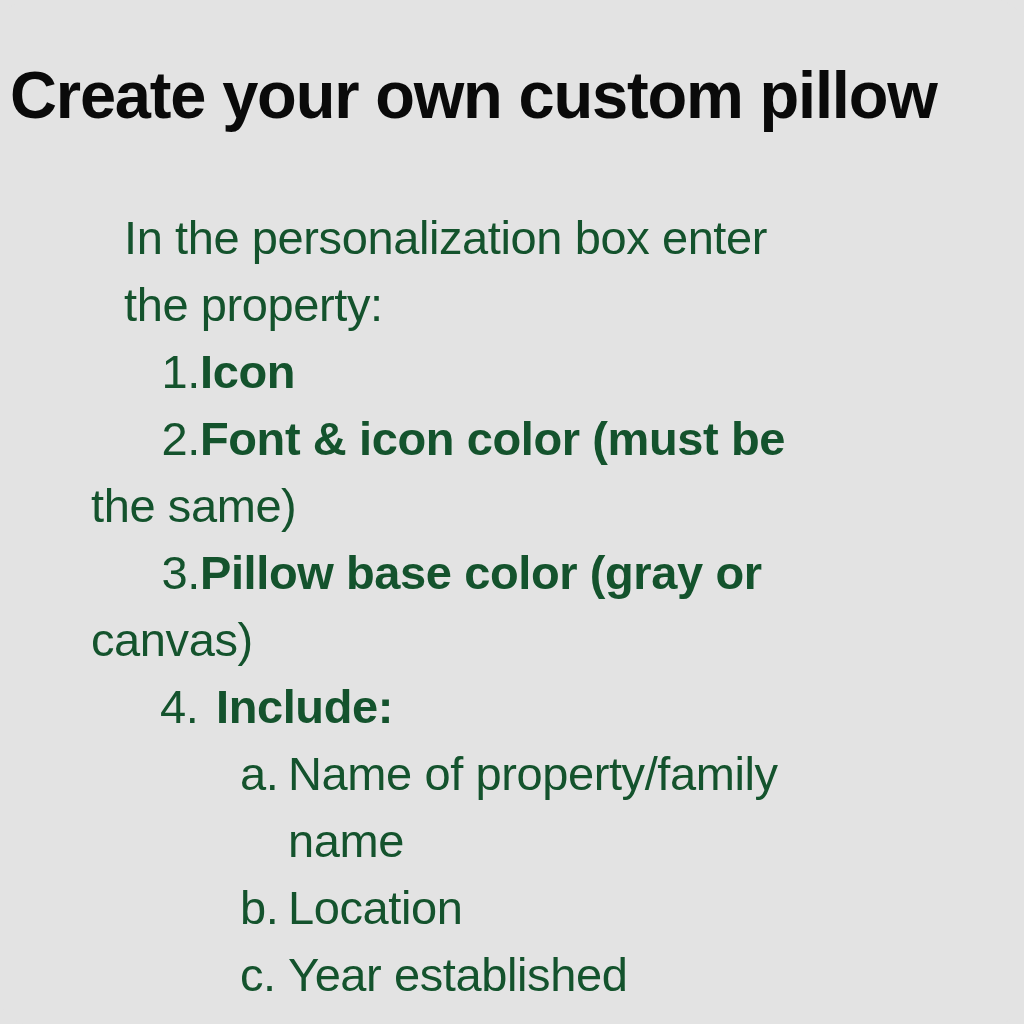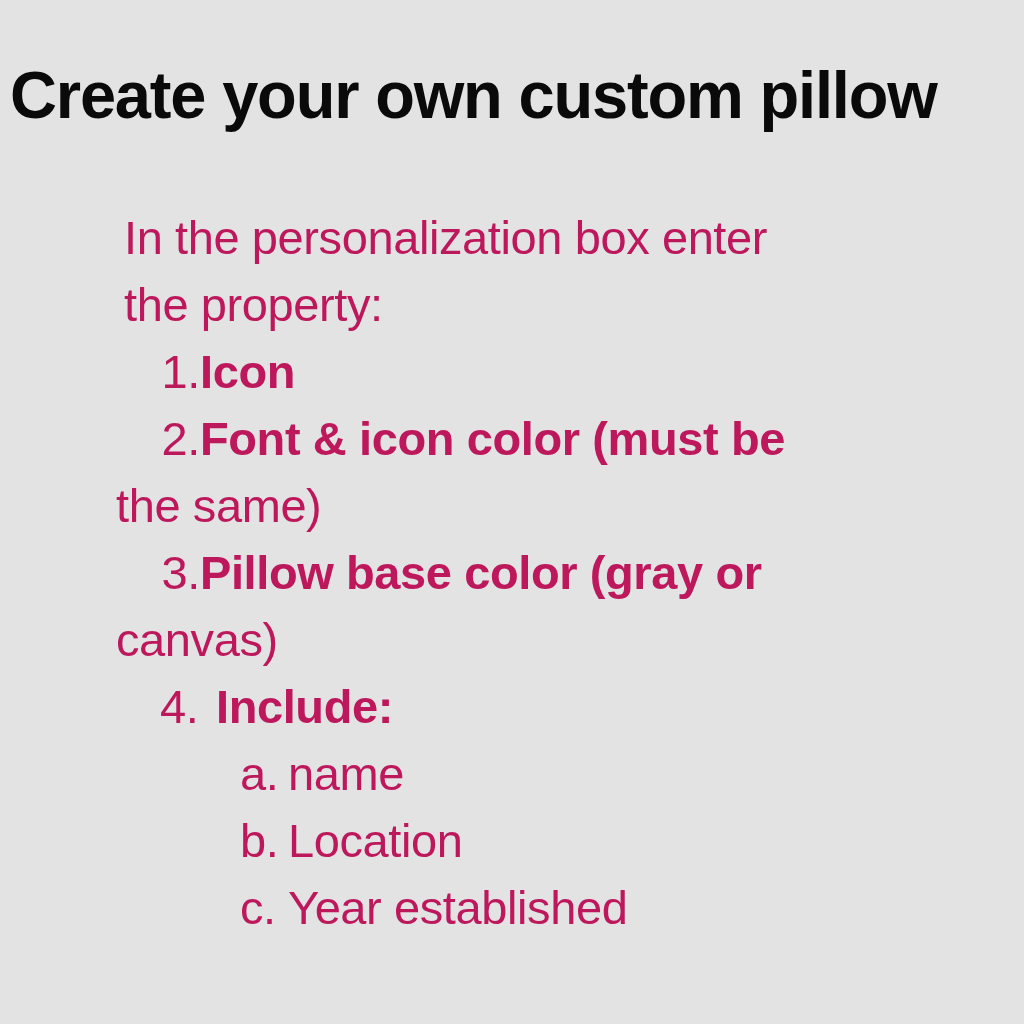--- a/index.html
+++ b/index.html
@@ -43,21 +43,21 @@
   
   .body-block {
     position: absolute;
     left: 0;
     top: 204px;
     width: 1024px;
     font-size: 47px;
     line-height: 67px;
     font-weight: 400;
     letter-spacing: -0.4px;
-    color: #be185d;
+    color: #14532d;
   }
 
   .para {
     margin: 0;
     padding: 0 110px 0 124px;
     text-indent: 0;
   }
 
   
   .num-row {
@@ -72,21 +72,21 @@
     width: 200px;
     text-align: right;
     padding-right: 0;
   }
   .num-row .text {
     display: block;
     font-weight: bold;
   }
   
   .cont {
-    padding-left: 116px;
+    padding-left: 91px;
     padding-right: 100px;
   }
 
   
   .sub-row {
     position: relative;
     padding-left: 288px;
     padding-right: 60px;
   }
   .sub-row .marker {
@@ -140,20 +140,21 @@
     </div>
     <div class="cont">canvas)</div>
 
     <div class="num-row wide-marker">
       <span class="marker">4. </span>
       <span class="text">Include:</span>
     </div>
 
     <div class="sub-row">
       <span class="marker">a.</span>
+      <span class="text">Name of property/family</span>
     </div>
     <div class="sub-cont">name</div>
 
     <div class="sub-row">
       <span class="marker">b.</span>
       <span class="text">Location</span>
     </div>
 
     <div class="sub-row">
       <span class="marker">c.</span>

